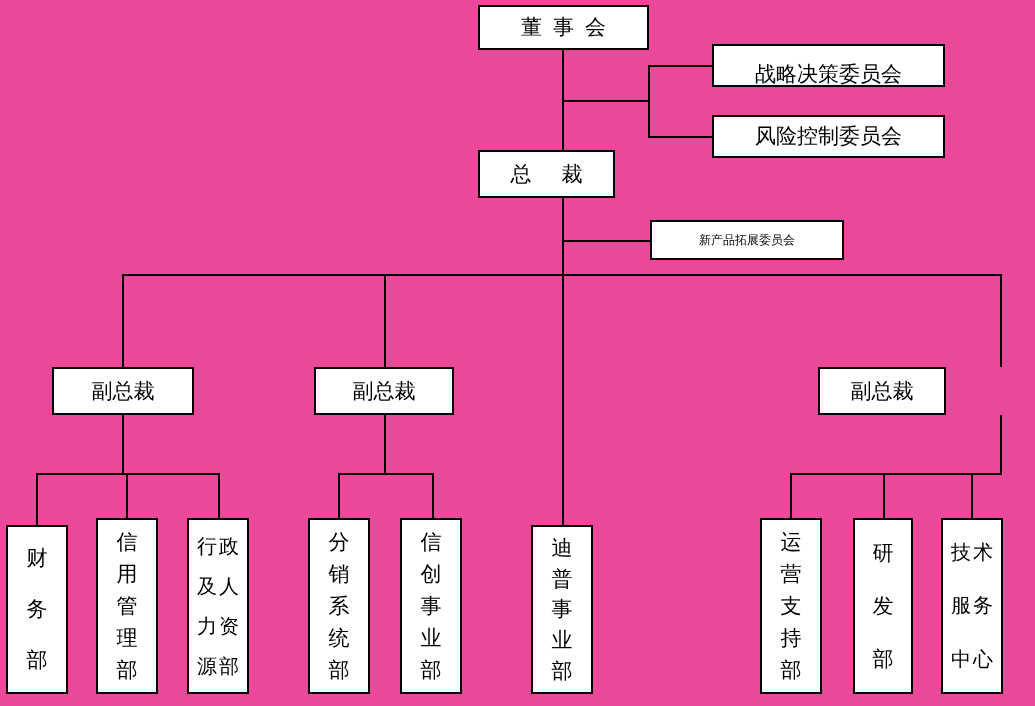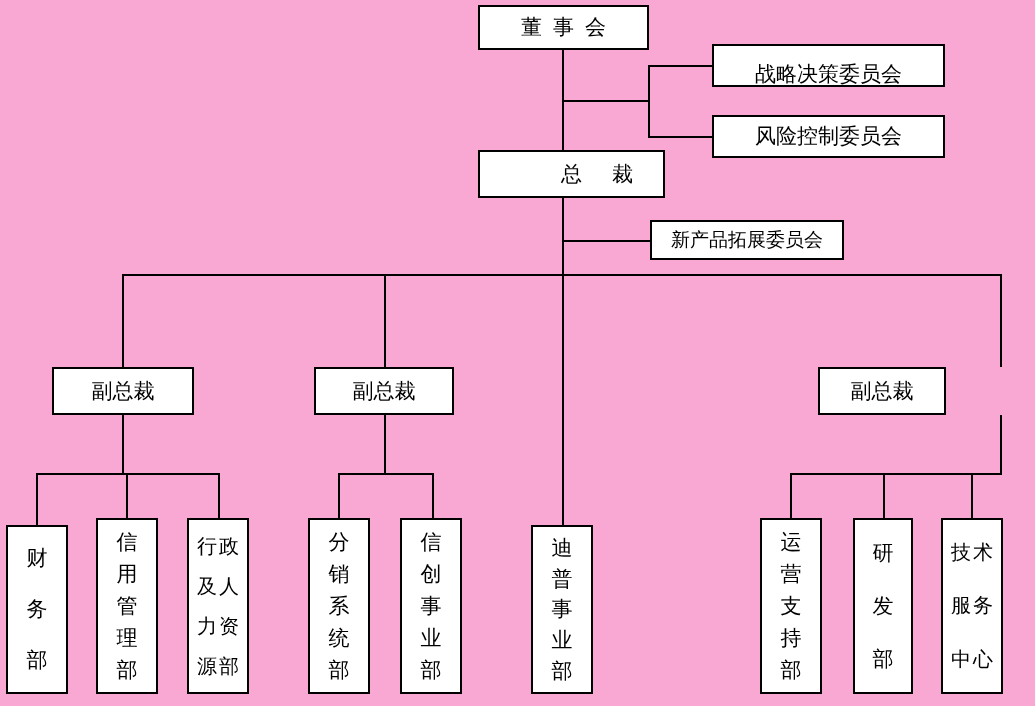--- a/index.html
+++ b/index.html
@@ -4,21 +4,21 @@
 <style>
   html, body {
     margin: 0;
     padding: 0;
     background: #ffffff;
   }
   #chart-root {
     position: relative;
     width: 1035px;
     height: 706px;
-    background: #f9a8d4;
+    background: #ec4899;
     font-family: "Liberation Serif", "DejaVu Serif", serif;
     overflow: hidden;
   }
 
   
   .node {
     position: absolute;
     box-sizing: border-box;
     border: 2px solid #000000;
     background: #ffffff;
@@ -31,21 +31,21 @@
     z-index: 2;
   }
 
   
   .label-h {
     font-size: 21px;
     white-space: nowrap;
   }
   .label-h.spaced { letter-spacing: 11px; text-indent: 11px; }
   .label-h.spaced-wide { letter-spacing: 30px; text-indent: 30px; }
-  .label-h.small { font-size: 19px; }
+  .label-h.small { font-size: 12px; }
 
   
   .label-v {
     font-size: 21px;
     display: flex;
     flex-direction: column;
     align-items: center;
     justify-content: space-around;
     height: 100%;
     width: 100%;
@@ -98,21 +98,21 @@
   <div class="line h" style="left:648px; top:136px; width:66px;"></div>
 
   <div class="node" style="left:712px; top:44px; width:233px; height:43px;align-items:flex-end;">
     <span class="label-h">战略决策委员会</span>
   </div>
 
   <div class="node" style="left:712px; top:115px; width:233px; height:43px;">
     <span class="label-h">风险控制委员会</span>
   </div>
 
-  <div class="node" style="left:478px; top:150px; width:187px; height:48px;justify-content:flex-end;">
+  <div class="node" style="left:478px; top:150px; width:137px; height:48px;">
     <span class="label-h spaced-wide">总裁</span>
   </div>
 
   <div class="line v" style="left:562px; top:198px; height:328px;"></div>
 
   <div class="line h" style="left:562px; top:240px; width:88px;"></div>
 
   <div class="node" style="left:650px; top:220px; width:194px; height:40px;">
     <span class="label-h small">新产品拓展委员会</span>
   </div>

